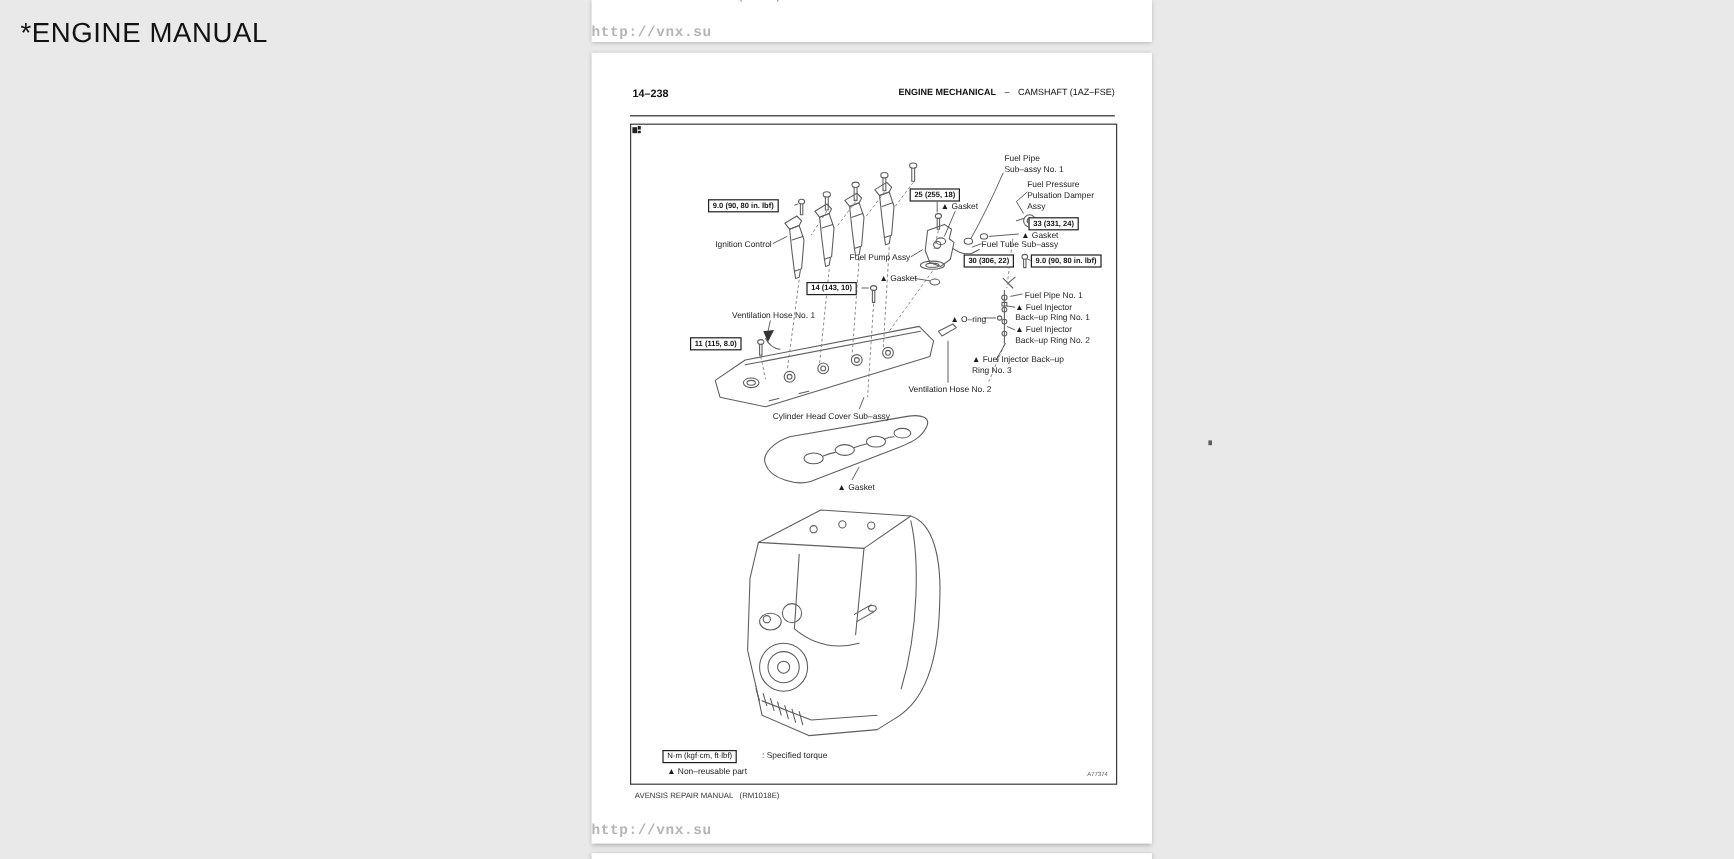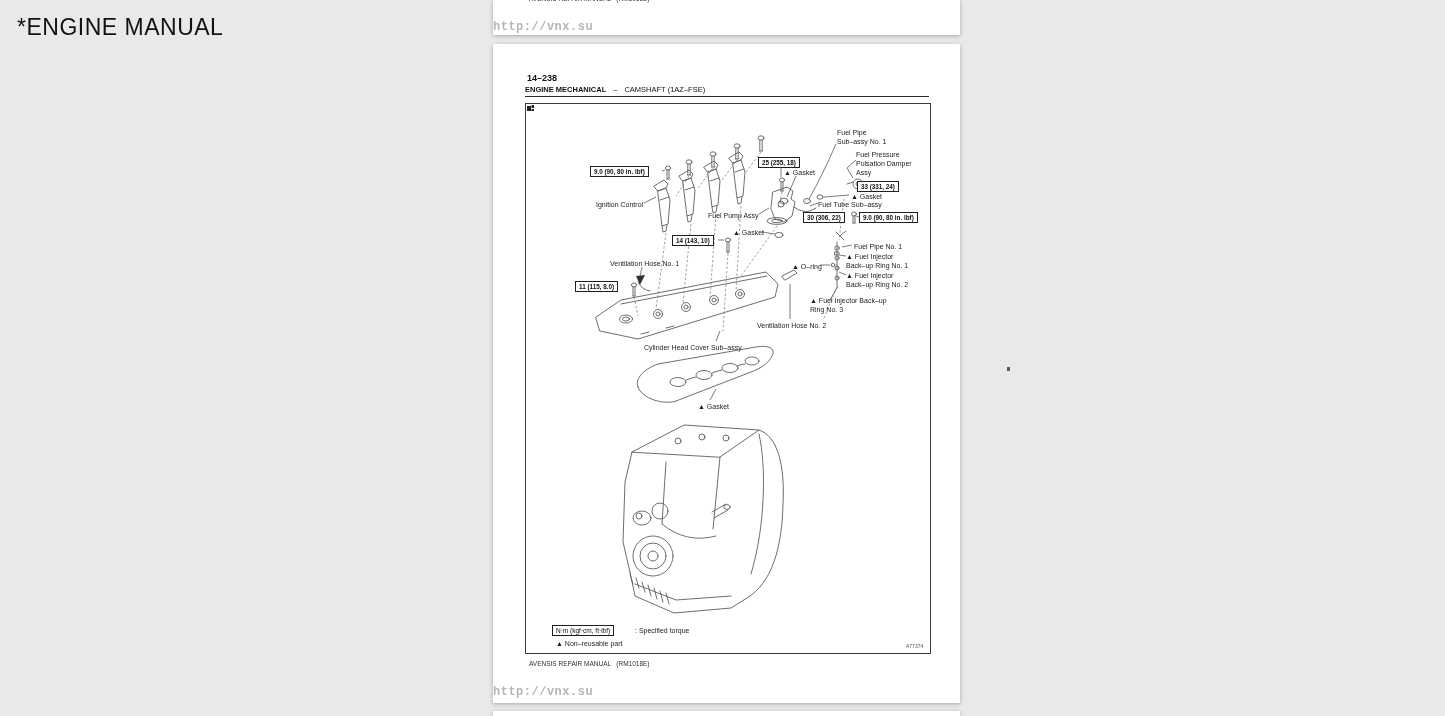--- a/index.html
+++ b/index.html
@@ -23,21 +23,21 @@
   .cut-footer{position:absolute;left:36px;top:-5px;font-size:6.5px;color:#333;white-space:pre;}
   .url{
     position:absolute;left:0;right:0;
     font-family:"Liberation Mono",monospace;font-weight:bold;
     font-size:12px;color:#b5b5b5;letter-spacing:.5px;
   }
   .url-prev{top:20px;}
   .url-main{top:641px;}
   .page-number{position:absolute;left:22px;top:29px;font-size:9px;font-weight:bold;color:#111;margin-left:12px;}
   .header-line{
-    position:absolute;left:32px;top:41px;width:404px;text-align:left;
+    position:absolute;left:32px;top:28px;width:404px;text-align:right;
     font-size:7.5px;color:#111;white-space:nowrap;
   }
   .header-line .sec{font-weight:bold;}
   .header-line .sep{padding:0 7px;}
   .header-rule{position:absolute;left:32px;top:52px;width:404px;height:0;border-top:1.4px solid #2a2a2a;}
   .diagram-box{
     position:absolute;left:32px;top:59px;width:404px;height:549px;
     border:1px solid #3a3a3a;background:#fff;
   }
   .diagram-box svg{position:absolute;left:0;top:0;}

